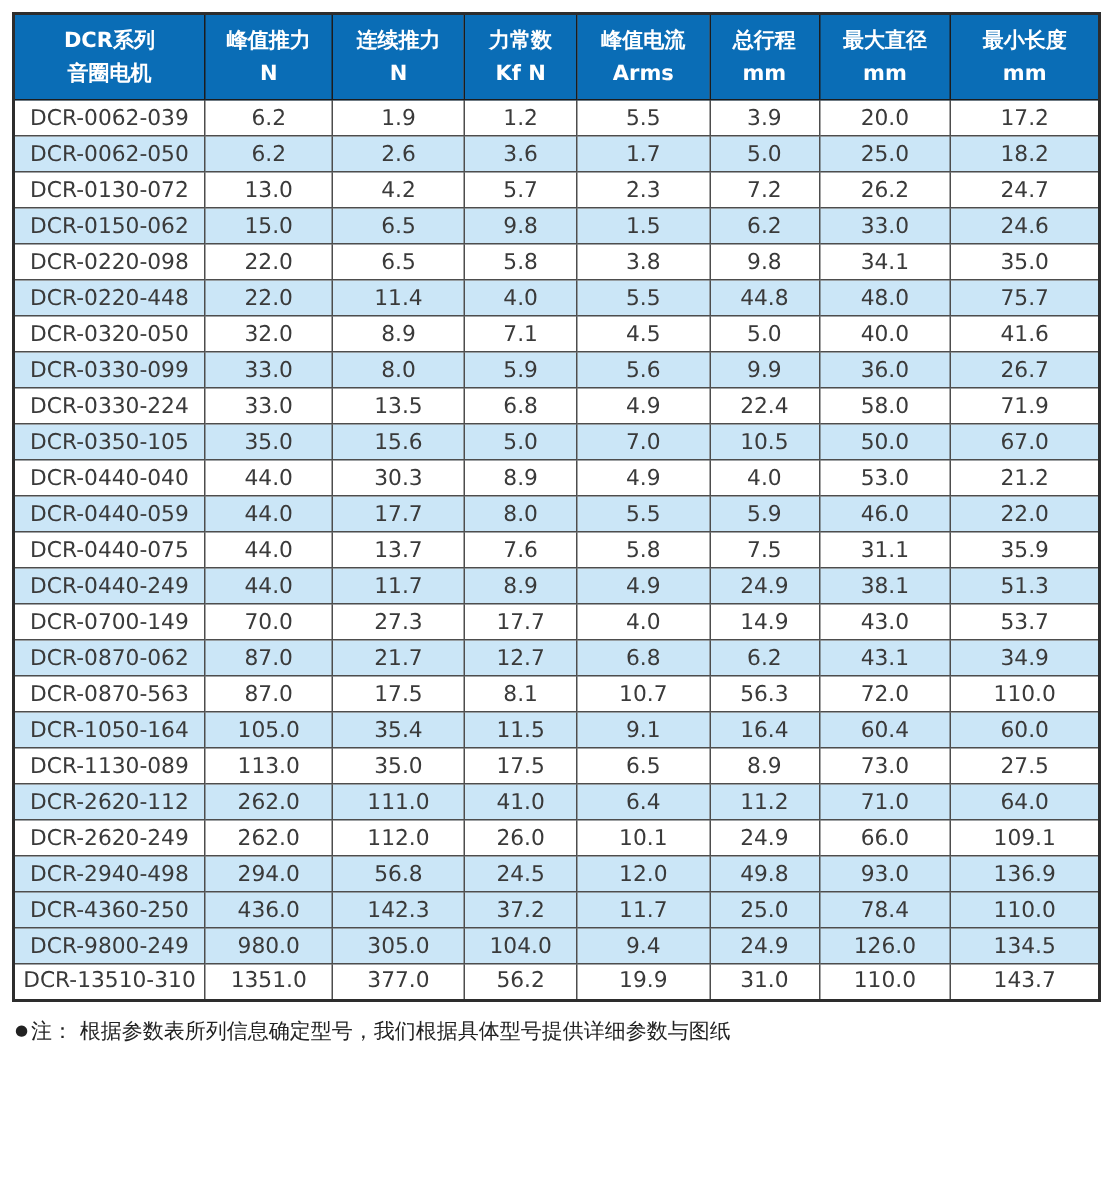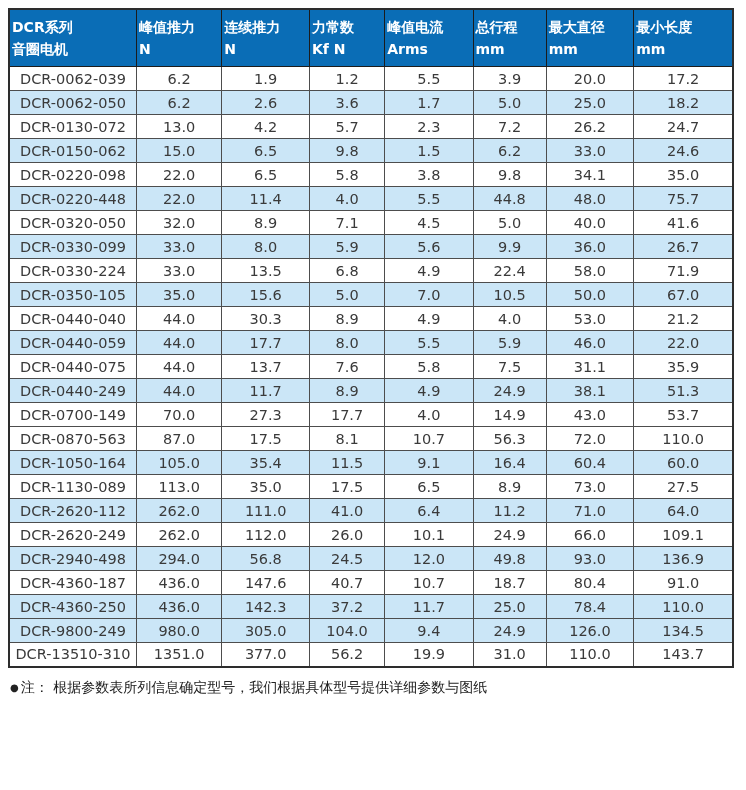--- a/index.html
+++ b/index.html
@@ -36,21 +36,21 @@
     border: 2px solid var(--border-outer);
   }
   table.spec th {
     background: var(--header-bg);
     color: var(--header-text);
     font-size: 14px;
     font-weight: bold;
     border: 1px solid var(--header-border);
     height: 44px;
     padding: 6px 2px;
-    text-align: left;
+    text-align: center;
     vertical-align: middle;
   }
   table.spec th .hline {
     line-height: 22px;
   }
   table.spec td {
     border: 1px solid var(--border-inner);
     font-size: 14.5px;
     color: var(--body-text);
     text-align: center;
@@ -272,20 +272,30 @@
         <tr>
           <td>DCR-0700-149</td>
           <td>70.0</td>
           <td>27.3</td>
           <td>17.7</td>
           <td>4.0</td>
           <td>14.9</td>
           <td>43.0</td>
           <td>53.7</td>
         </tr>
+        <tr class="alt">
+          <td>DCR-0870-062</td>
+          <td>87.0</td>
+          <td>21.7</td>
+          <td>12.7</td>
+          <td>6.8</td>
+          <td>6.2</td>
+          <td>43.1</td>
+          <td>34.9</td>
+        </tr>
         <tr>
           <td>DCR-0870-563</td>
           <td>87.0</td>
           <td>17.5</td>
           <td>8.1</td>
           <td>10.7</td>
           <td>56.3</td>
           <td>72.0</td>
           <td>110.0</td>
         </tr>
@@ -332,30 +342,20 @@
         <tr class="alt">
           <td>DCR-2940-498</td>
           <td>294.0</td>
           <td>56.8</td>
           <td>24.5</td>
           <td>12.0</td>
           <td>49.8</td>
           <td>93.0</td>
           <td>136.9</td>
         </tr>
-        <tr>
-          <td>DCR-4360-187</td>
-          <td>436.0</td>
-          <td>147.6</td>
-          <td>40.7</td>
-          <td>10.7</td>
-          <td>18.7</td>
-          <td>80.4</td>
-          <td>91.0</td>
-        </tr>
         <tr class="alt">
           <td>DCR-4360-250</td>
           <td>436.0</td>
           <td>142.3</td>
           <td>37.2</td>
           <td>11.7</td>
           <td>25.0</td>
           <td>78.4</td>
           <td>110.0</td>
         </tr>

